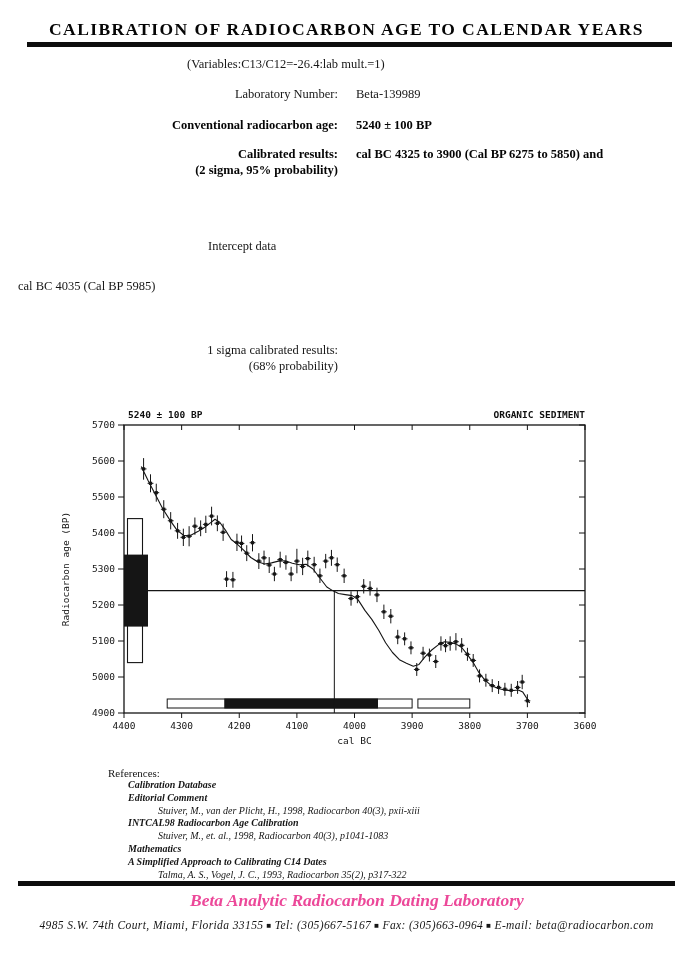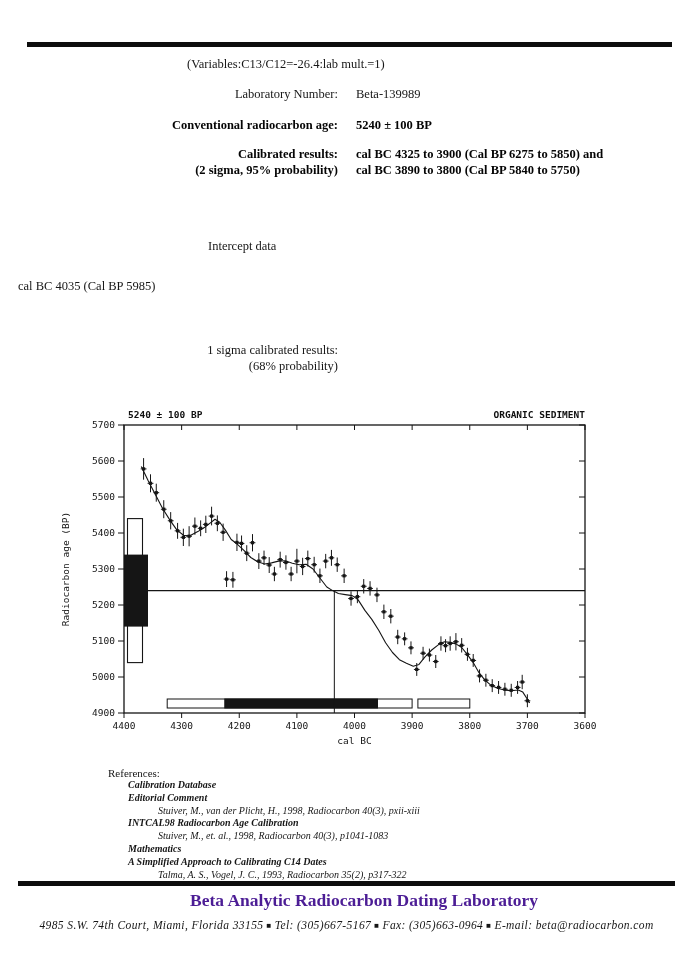--- a/index.html
+++ b/index.html
@@ -25,30 +25,31 @@
   .chart{position:absolute;top:396px;left:55px;}
   .tick{font:9.5px "DejaVu Sans Mono",monospace;fill:#151515;}
   .hdr{font:700 9.5px "DejaVu Sans Mono",monospace;fill:#101010;}
   .axlbl{font:9.5px "DejaVu Sans Mono",monospace;fill:#151515;}
   .references{position:absolute;top:767px;left:108px;}
   .ref-heading{font-size:11px;}
   .ref-line{font-size:10px;line-height:12.8px;font-style:italic;}
   .ref-line.b{font-weight:700;}
   .ref-line.ind1{margin-left:20px;}
   .ref-line.ind2{margin-left:50px;}
-  .footer-name{position:absolute;top:890px;left:190px;font-size:17.5px;font-weight:700;color:#4c1d95;}
+  .footer-name{position:absolute;top:890px;left:190px;font-size:17.5px;font-weight:700;color:#ec4899;font-style:italic;}
   .footer-address{position:absolute;top:919px;left:18px;width:657px;text-align:center;
                   font-size:11.5px;font-style:italic;letter-spacing:0.4px;white-space:nowrap;}
   .footer-address .sep{font-style:normal;font-size:8px;vertical-align:1.5px;padding:0 3px;}
 </style>
 </head>
 <body>
 
 <div class="page">
 
+  <div class="title">CALIBRATION OF RADIOCARBON AGE TO CALENDAR YEARS</div>
   <div class="rule top"></div>
 
   <div class="variables">(Variables:C13/C12=-26.4:lab mult.=1)</div>
 
   <div class="row lab">
     <div class="lbl">Laboratory Number:</div>
     <div class="val">Beta-139989</div>
   </div>
 
   <div class="row conv bold">
@@ -56,21 +57,20 @@
     <div class="val">5240 ± 100 BP</div>
   </div>
 
   <div class="row cal bold">
     <div class="lbl">
       <div>Calibrated results:</div>
       <div>(2 sigma, 95% probability)</div>
     </div>
     <div class="val">
       <div>cal BC 4325 to 3900 (Cal BP 6275 to 5850) and</div>
-      <div>cal BC 3890 to 3800 (Cal BP 5840 to 5750)</div>
     </div>
   </div>
 
   <div class="int-heading">Intercept data</div>
 
   <div class="row intc">
     <div class="val">cal BC 4035  (Cal BP 5985)</div>
   </div>
 
   <div class="row sig">

